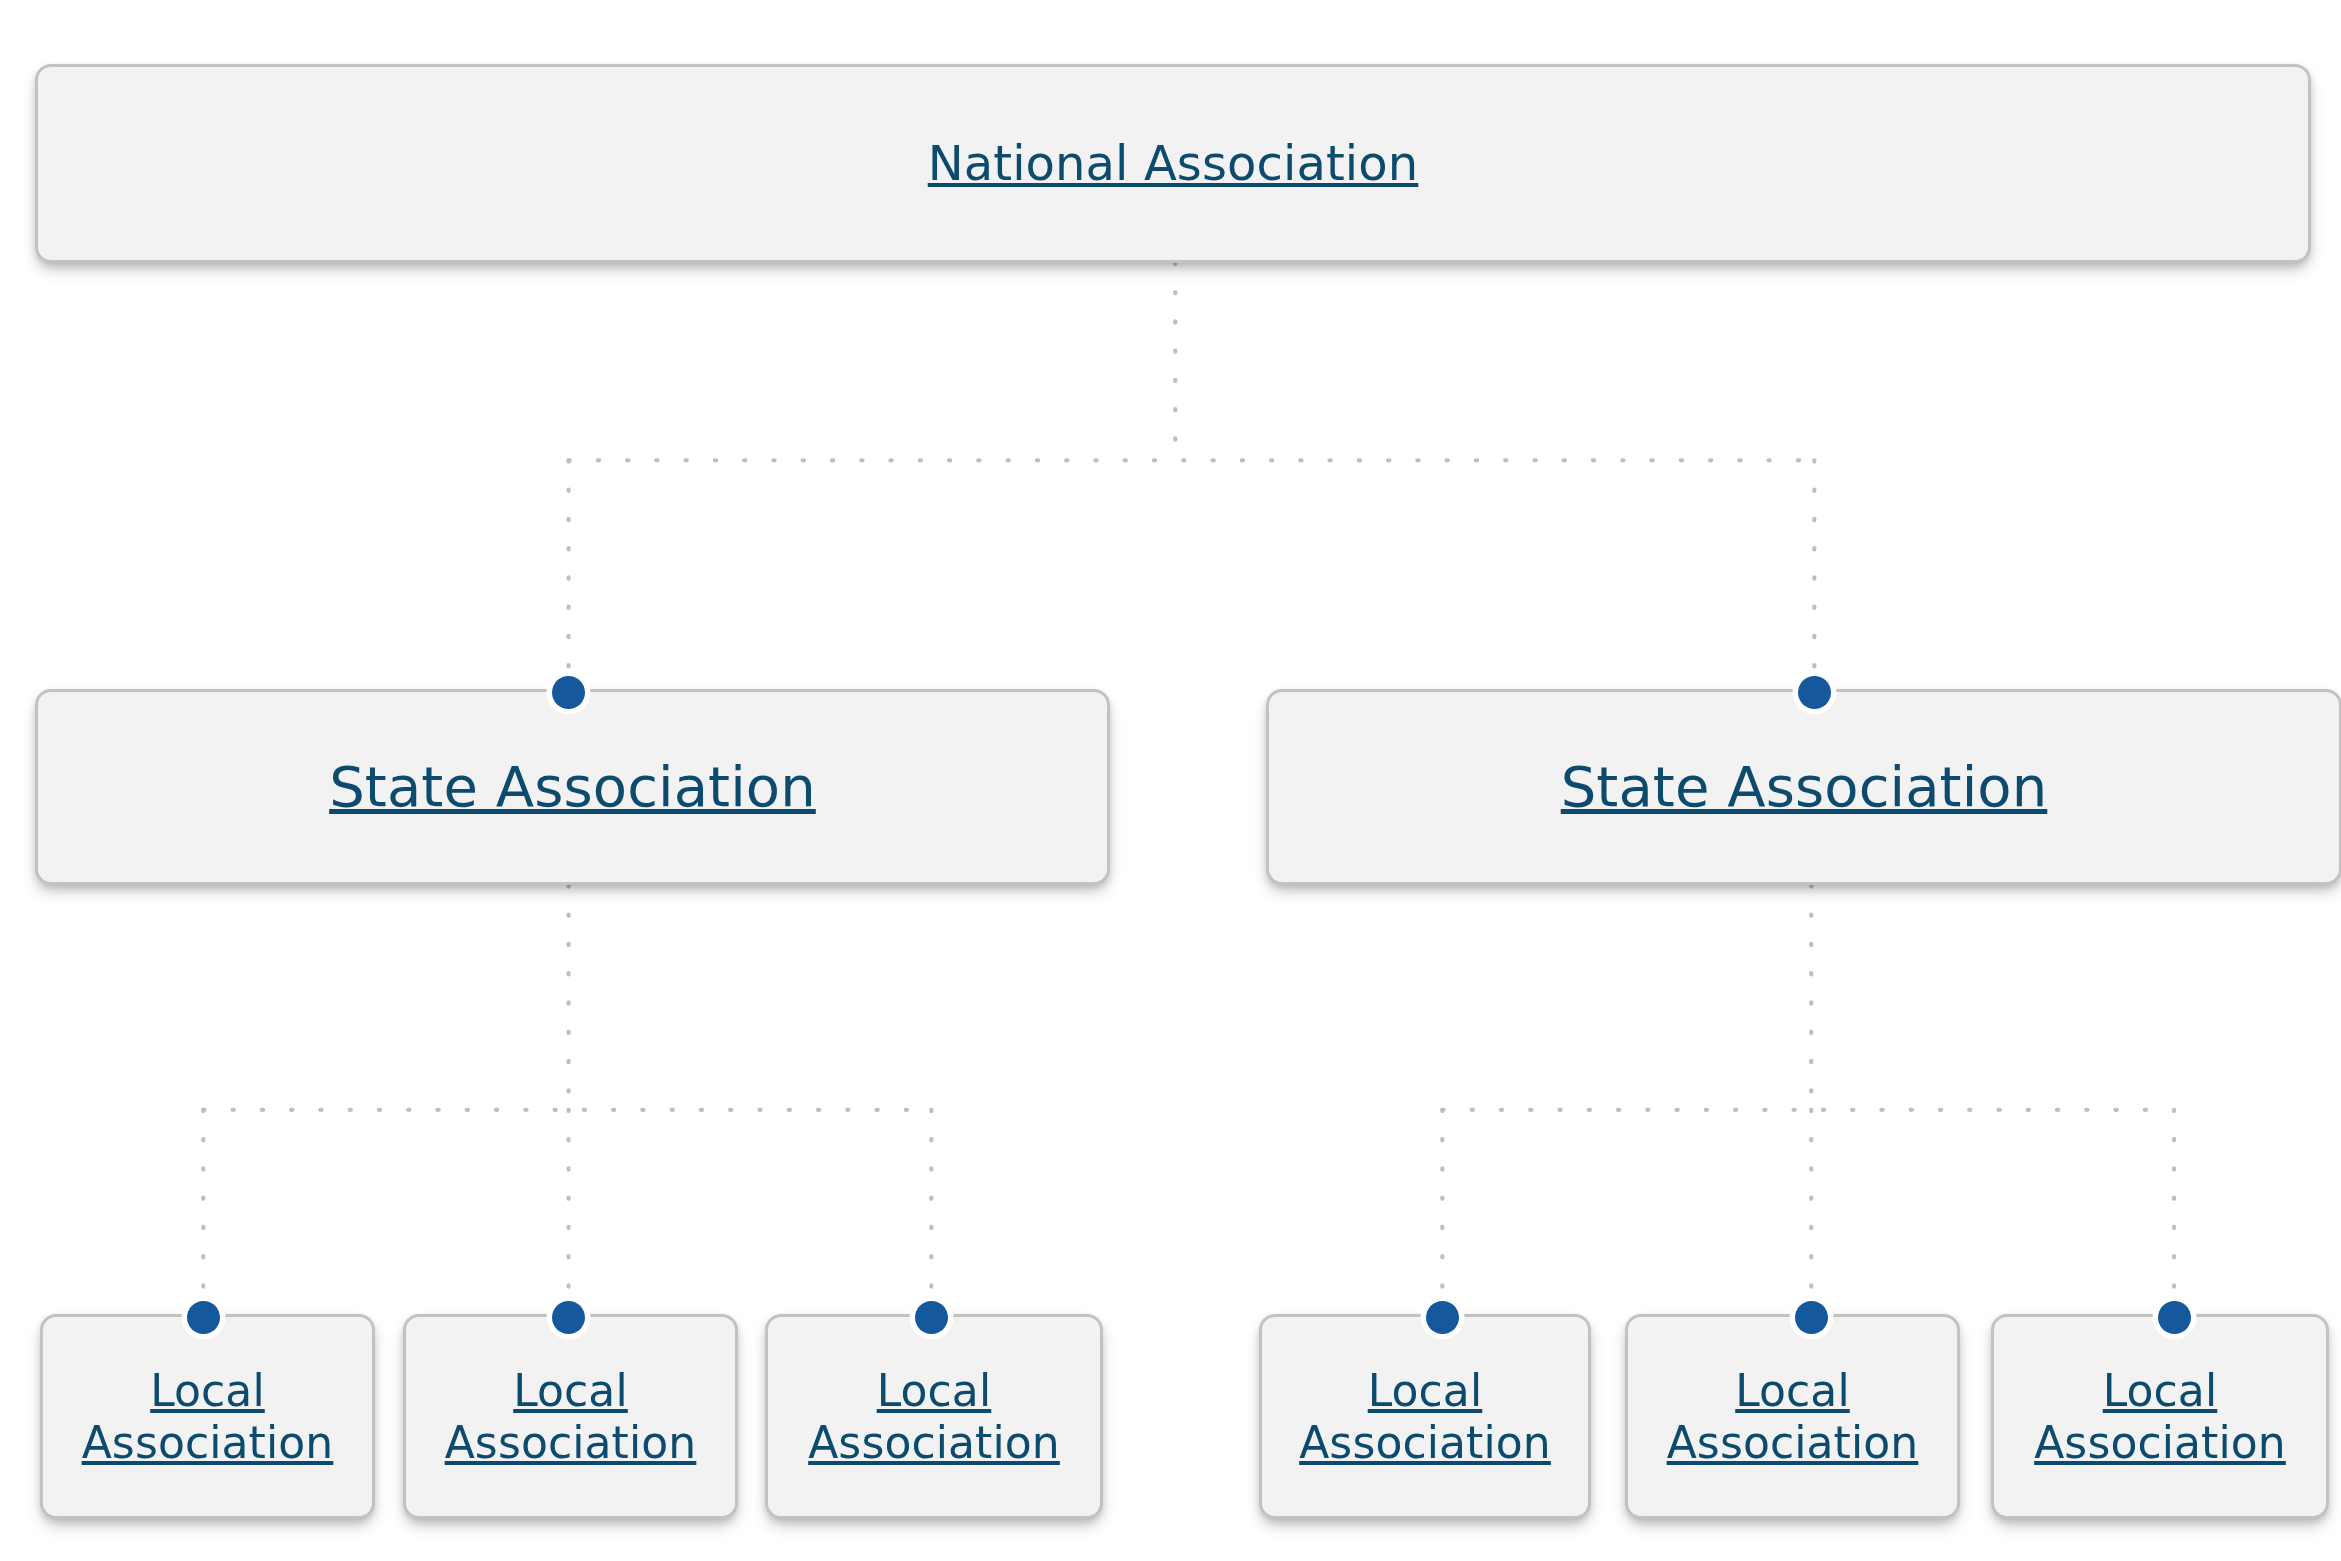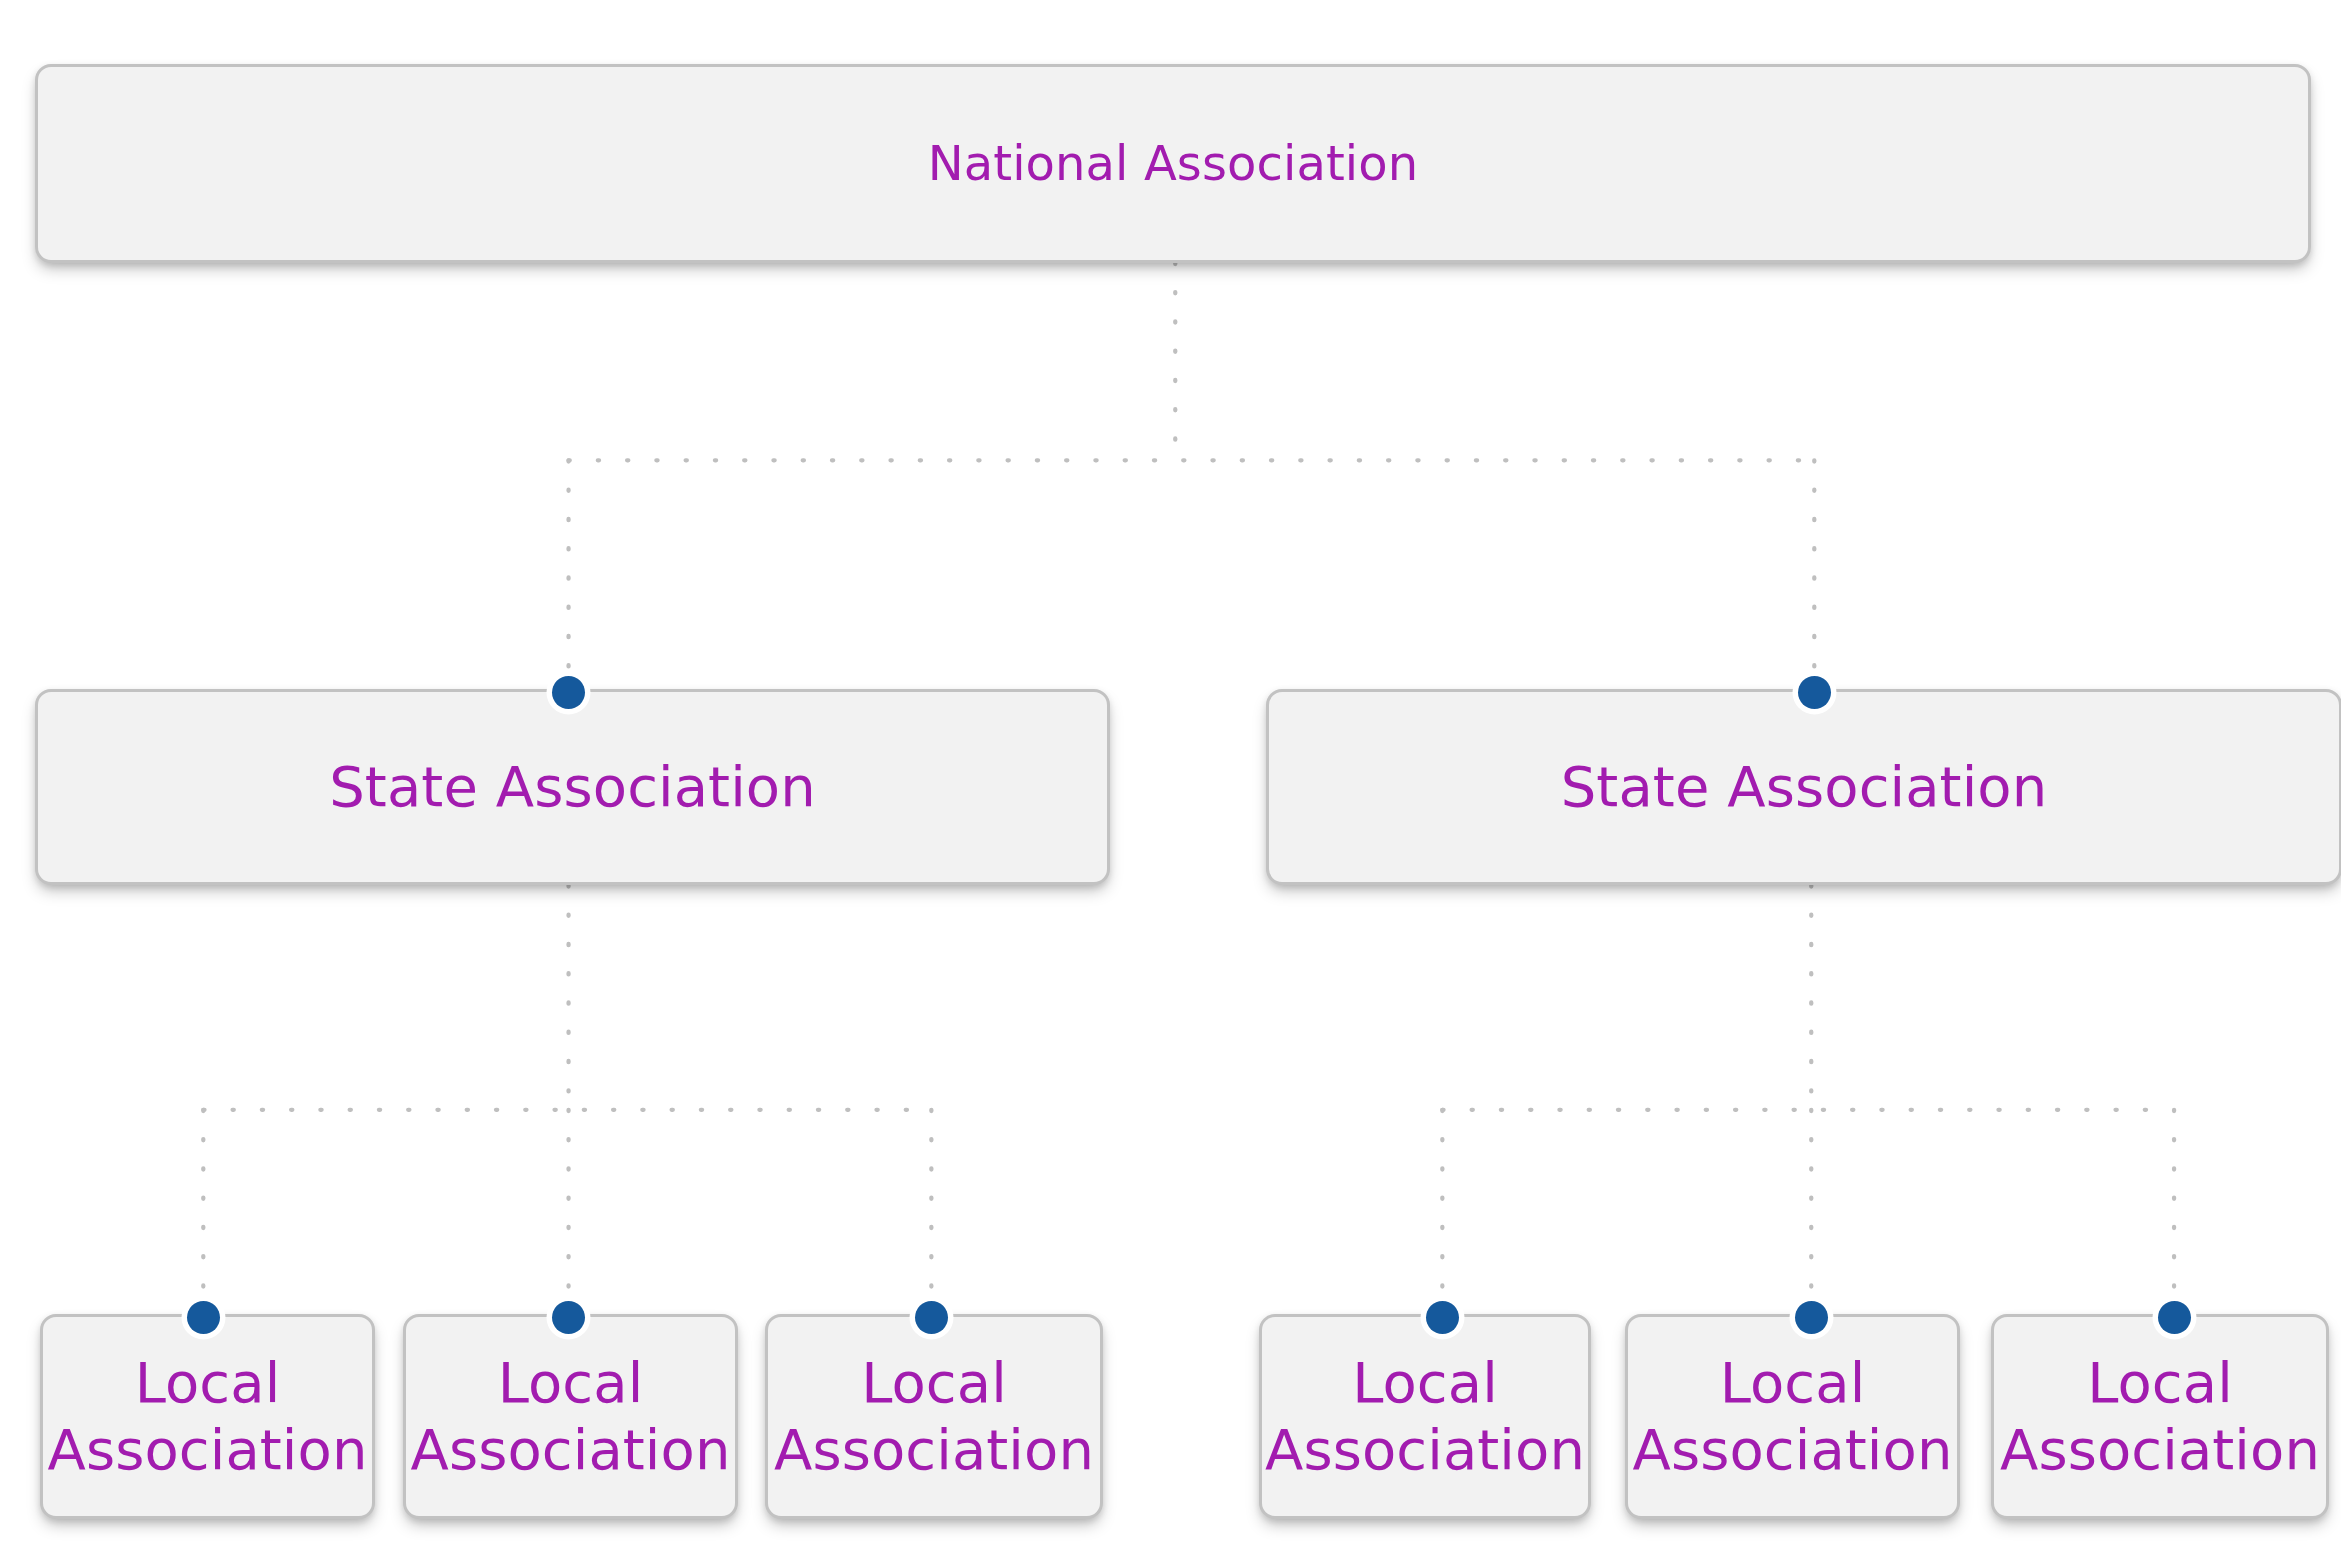--- a/index.html
+++ b/index.html
@@ -32,40 +32,41 @@
   .node {
     position: absolute;
     box-sizing: border-box;
     background: #f2f2f2;
     border: 3.7px solid #c2c2c2;
     border-radius: 16px;
     display: flex;
     align-items: center;
     justify-content: center;
     text-align: center;
-    color: #a21caf;
+    color: #0c4a6e;
     z-index: 2;
     box-shadow: 0 8.5px 16px -3.7px rgba(0,0,0,0.26),
                 0 2.4px 6.1px rgba(0,0,0,0.10);
+    text-decoration: underline;
   }
   .node-label {
     display: block;
     line-height: 1.18;
     font-weight: 400;
     letter-spacing: 0.1px;
     white-space: pre-line;
   }
   .level-root {
     font-size: 48px;
   }
   .level-state {
     font-size: 56px;
   }
   .level-local {
-    font-size: 56px;
+    font-size: 44px;
   }
   
   .edge-dot {
     position: absolute;
     width: 33px;
     height: 33px;
     margin-left: -16.5px;
     margin-top: -16.5px;
     border-radius: 50%;
     background: #15599c;

